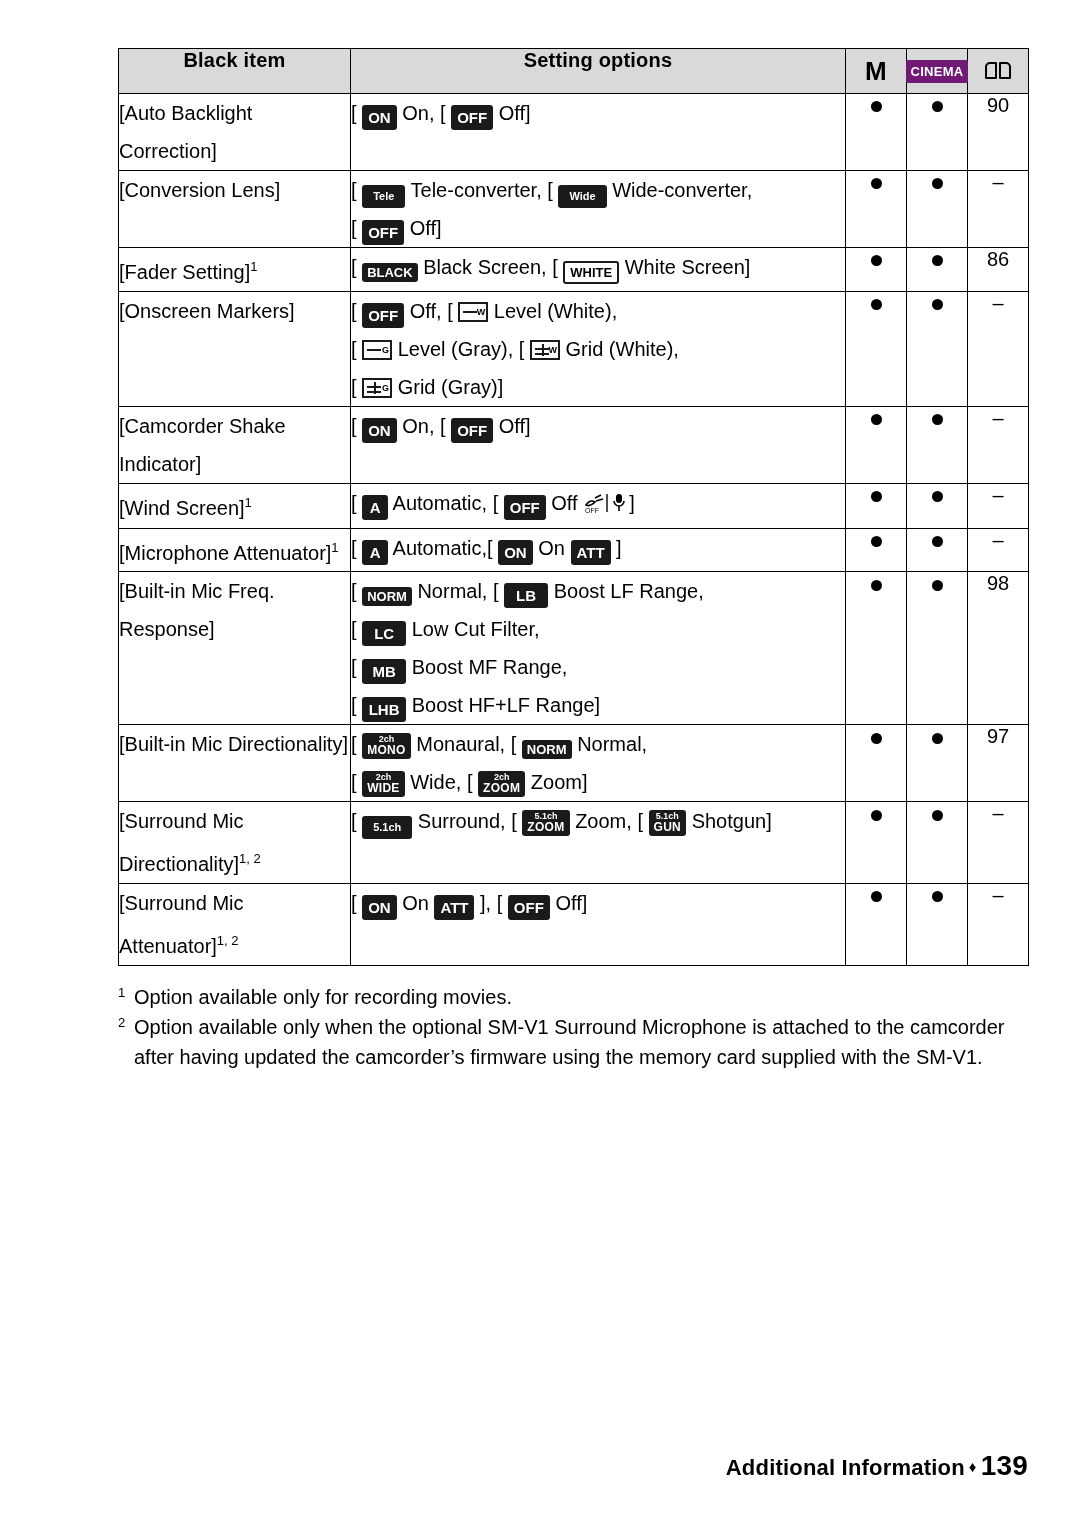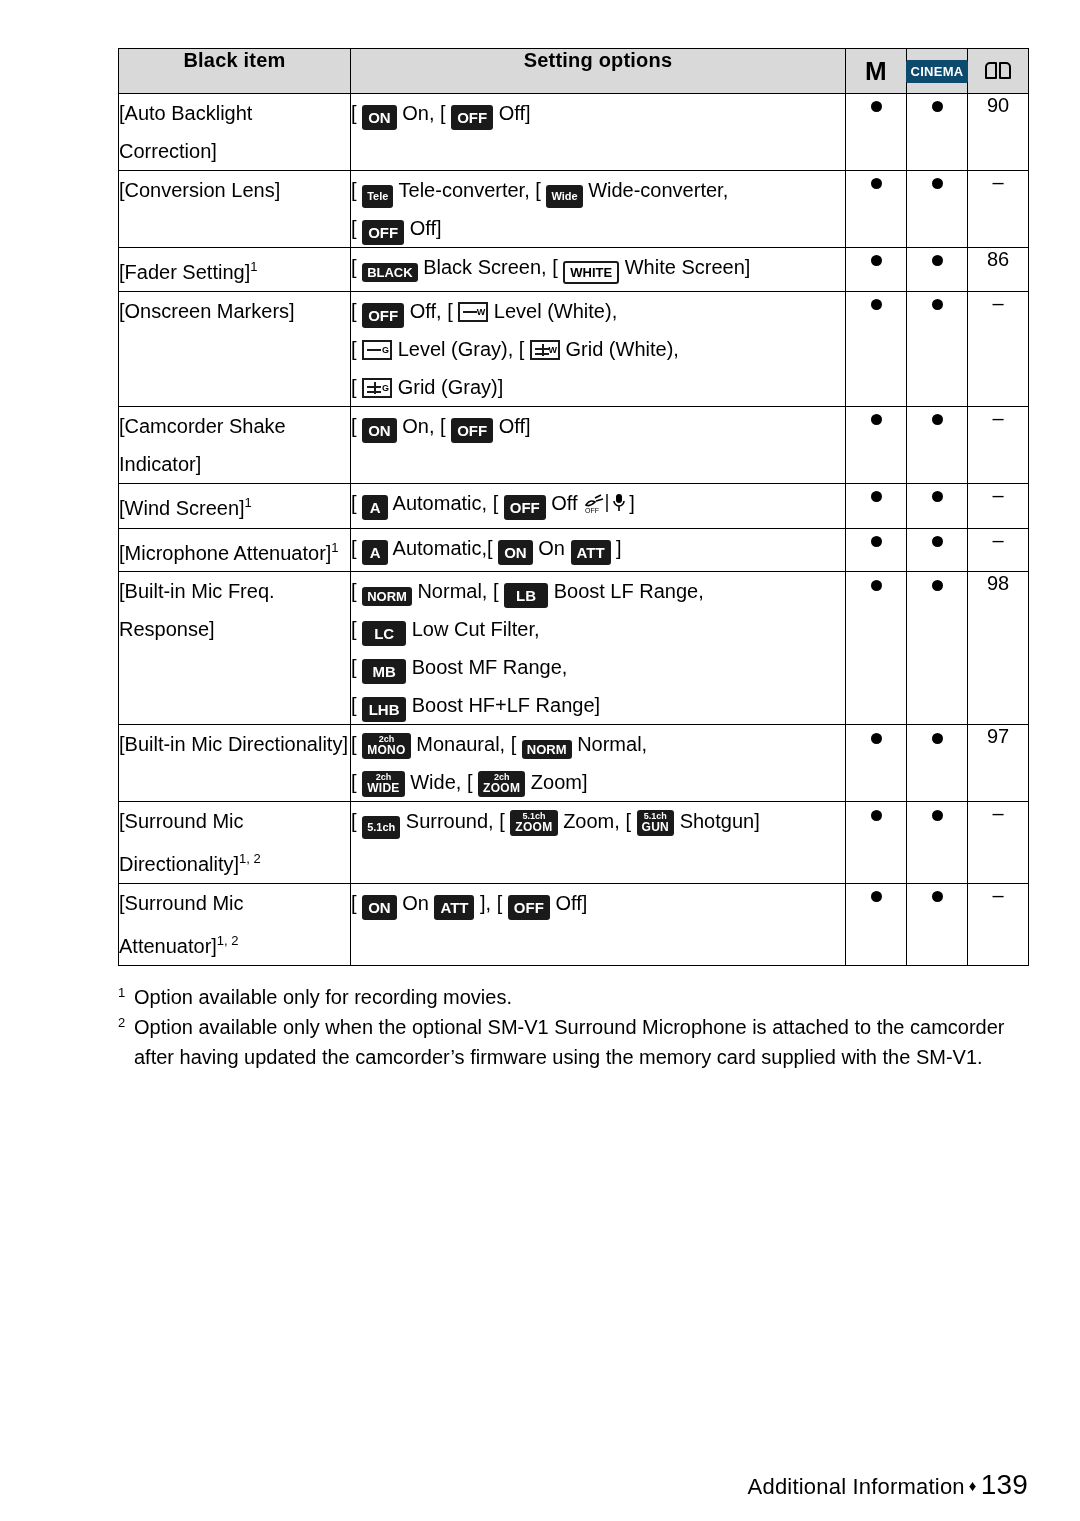--- a/index.html
+++ b/index.html
@@ -99,21 +99,21 @@
     line-height: 1;
     vertical-align: -3px;
     padding: 4px 4px;
     font-family: "Liberation Sans", sans-serif;
     letter-spacing: 0px;
     min-width: 26px;
     box-sizing: border-box;
   }
   .chip.sz-1 { font-size: 15px; padding: 5px 6px; }
   .chip.sz-2 { font-size: 13px; padding: 3px 5px; }
-  .chip.sz-sm { font-size: 11px; padding: 6px 5px; }
+  .chip.sz-sm { font-size: 11px; padding: 6px 11px; }
   .chip.two-line {
     line-height: 1.02;
     padding: 2px 5px;
     font-size: 11px;
   }
   .chip.two-line .l1 { display: block; font-size: 9px; }
   .chip.two-line .l2 { display: block; font-size: 12px; letter-spacing: 0.3px; }
 
   .chip.white {
     background: #ffffff;
@@ -181,23 +181,23 @@
   }
   .fn-text {
     flex: 1 1 auto;
     padding-left: 3px;
   }
   sup.fn { font-size: 13px; vertical-align: super; }
 
   .footer {
     position: absolute;
     right: 52px;
-    bottom: 20px;
+    bottom: 39px;
     font-size: 22px;
-    font-weight: normal;
+    font-weight: bold;
     letter-spacing: 0.2px;
   }
   .footer .pg { font-size: 28px; }
   .footer .sep { font-size: 15px; vertical-align: 3px; padding: 0 4px; }
 
   .bookicon {
     display: inline-block;
     width: 26px;
     height: 19px;
     position: relative;
@@ -213,21 +213,21 @@
   }
   .bookicon .pg1 { left: 0; border-radius: 5px 1px 1px 1px; }
   .bookicon .pg2 { right: 0; }
 
   .m-glyph {
     font-weight: bold;
     font-size: 26px;
     line-height: 28px;
   }
   .cinema-glyph {
-    background: #0c4a6e;
+    background: #701a75;
     color: #fff;
     font-size: 13px;
     font-weight: bold;
     padding: 4px 4px 4px 4px;
     letter-spacing: 0.3px;
     border-radius: 2px;
   }
 </style>
 </head>
 <body>

